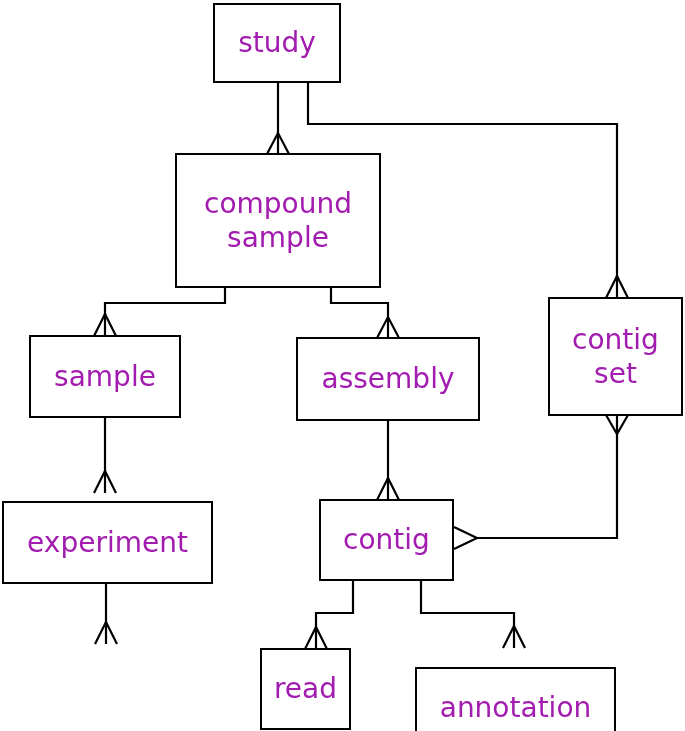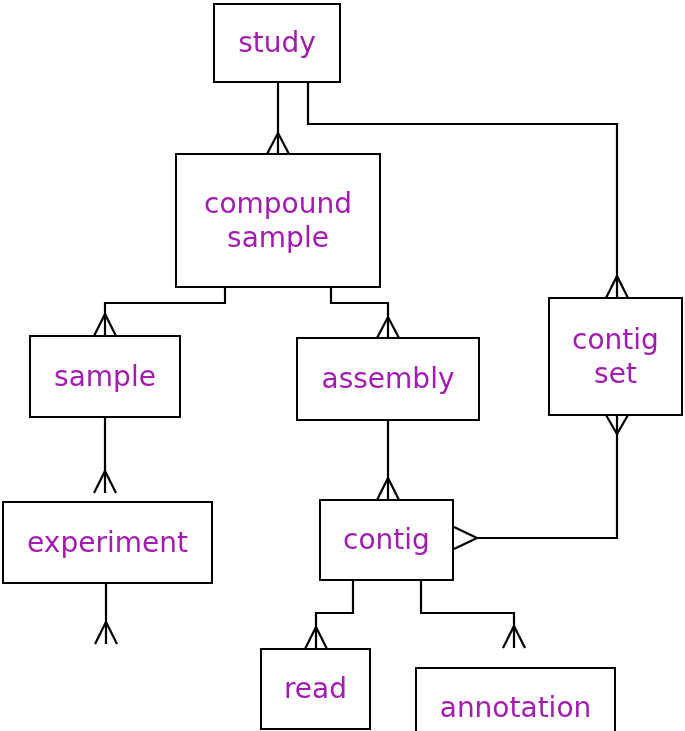--- a/index.html
+++ b/index.html
@@ -106,21 +106,21 @@
 
   <div class="entity" style="left:2px; top:492px; width:211px; height:83px;margin-top:9px;">
     <div class="entity-line">experiment</div>
   </div>
 
   <div class="entity" style="left:319px; top:499px; width:135px; height:82px;">
     <div class="entity-line">contig</div>
   </div>
 
 
-  <div class="entity" style="left:260px; top:648px; width:111px; height:82px;">
+  <div class="entity" style="left:260px; top:648px; width:91px; height:82px;">
     <div class="entity-line">read</div>
   </div>
 
   <div class="entity" style="left:415px; top:647px; width:201px; height:82px;margin-top:20px;">
     <div class="entity-line">annotation</div>
   </div>
 
 </div>
 
 </body></html>

